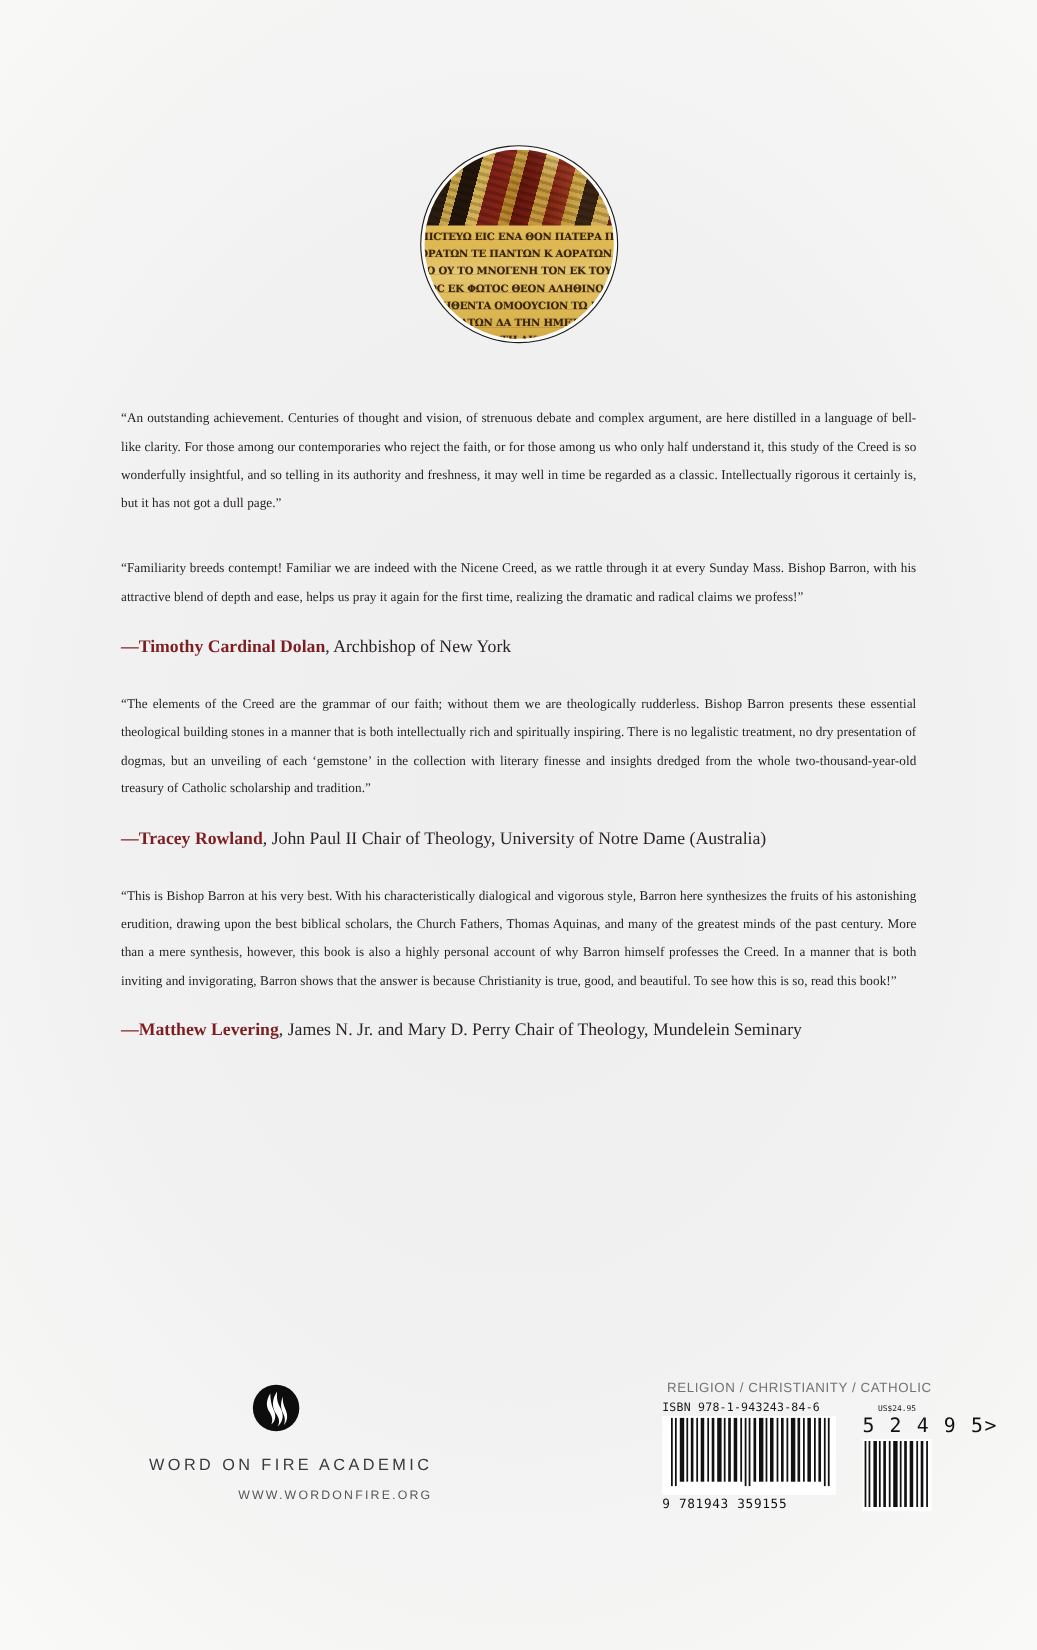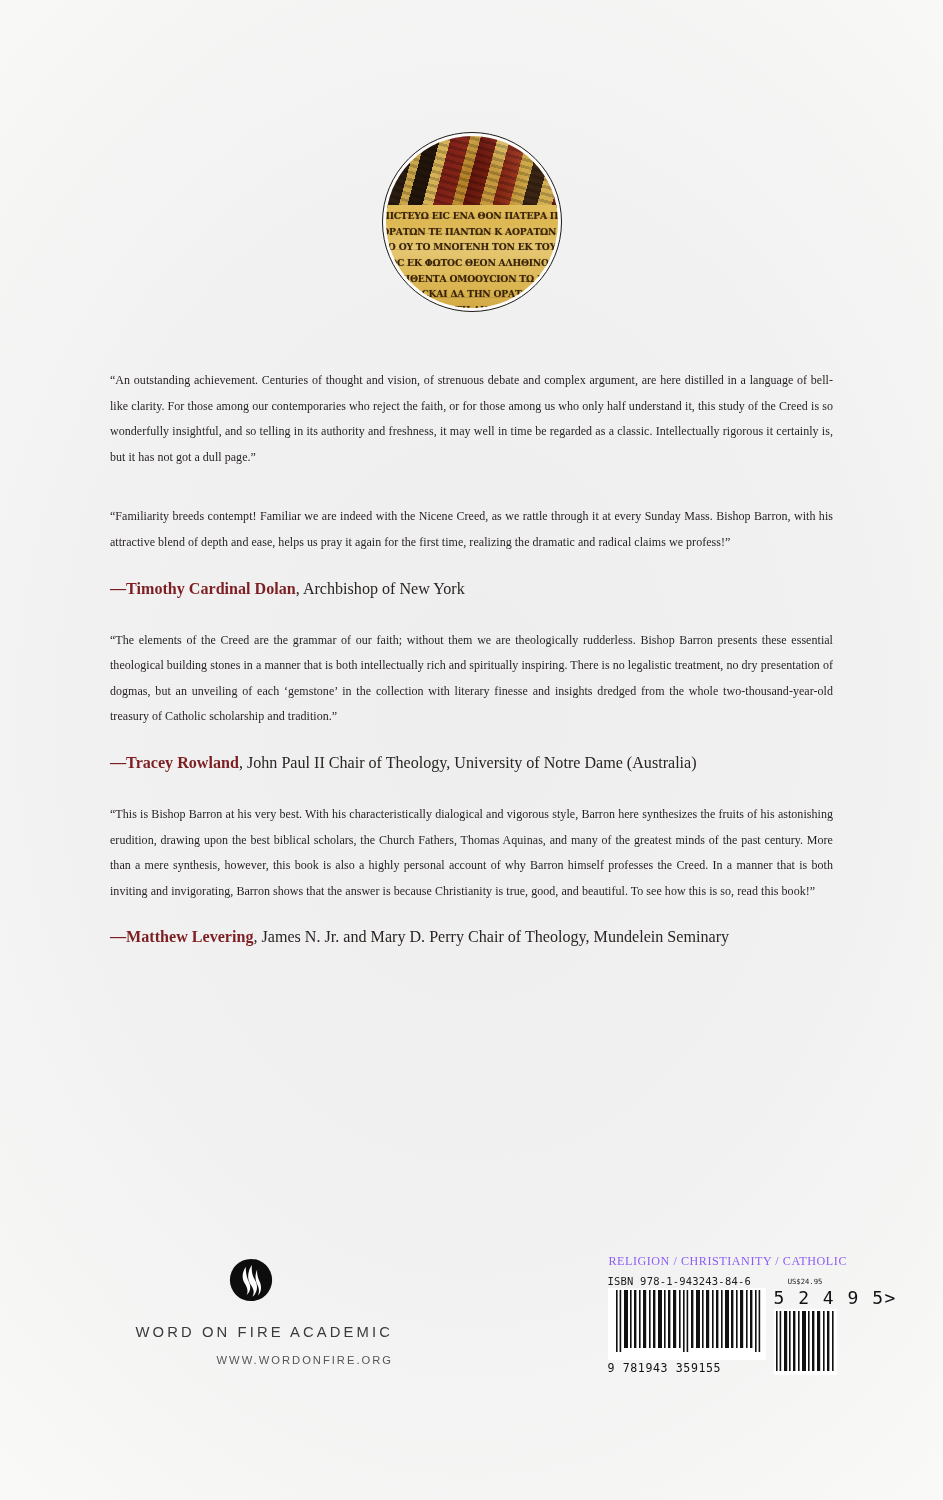--- a/index.html
+++ b/index.html
@@ -177,33 +177,33 @@
     white-space: nowrap;
   }
 
   .barcode-block {
     position: absolute;
     right: 96px;
     top: 14px;
     width: 250px;
   }
   .genre {
-    font-family: Liberation Serif, serif;
+    font-family: Liberation Sans, sans-serif;
     font-size: 12.1px;
     letter-spacing: 0.55px;
-    color: #8b5cf6;
+    color: #737373;
     text-align: right;
     margin: 0 0 6px 0;
     white-space: nowrap;
   }
   .bc-row {
     display: flex;
     align-items: flex-end;
-    justify-content: center;
-    gap: 8px;
+    justify-content: flex-end;
+    gap: 24px;
   }
   .bc-main { width: 158px; }
   .bc-addon { width: 63px; }
   .bc-label {
     font-family: "DejaVu Sans Mono", monospace;
     font-size: 10.5px;
     color: #1a1a1a;
     letter-spacing: 0.2px;
     white-space: nowrap;
     margin: 0 0 1px 0;
@@ -246,21 +246,21 @@
     <div class="emblem">
       <div class="emblem-inner">
         <div class="illum"></div>
         <div class="scroll">
           <div class="greek-lines">
             <div>ΠΙCΤΕΥΩ ΕΙC ΕΝΑ ΘΟΝ ΠΑΤΕΡΑ ΠΑΝΤΟΚ</div>
             <div>ΟΡΑΤΩΝ ΤΕ ΠΑΝΤΩΝ Κ ΑΟΡΑΤΩΝ ΚΕΙC Ε</div>
             <div>ΤΟ ΟΥ ΤΟ ΜΝΟΓΕΝΗ ΤΟΝ ΕΚ ΤΟΥ ΠΡΟC ΓΕΝΝΗ</div>
             <div>ΦΩC ΕΚ ΦΩΤΟC ΘΕΟΝ ΑΛΗΘΙΝΟΝ ΕΚ</div>
             <div>ΠΟΙΗΘΕΝΤΑ ΟΜΟΟΥCΙΟΝ ΤΩ ΠΡΙ ΔΙ</div>
-            <div>ΠΟCΚΑΙ ΔΑ ΤΗΝ ΟΡΑΤΩΝ</div>
+            <div>ΟΡΑΤΩΝ ΔΑ ΤΗΝ ΗΜΕΤΕΡ</div>
             <div>ΤΗ ΑΚ</div>
           </div>
         </div>
       </div>
     </div>
   </div>
 
   <div class="blurbs">
 
     <div class="blurb">

